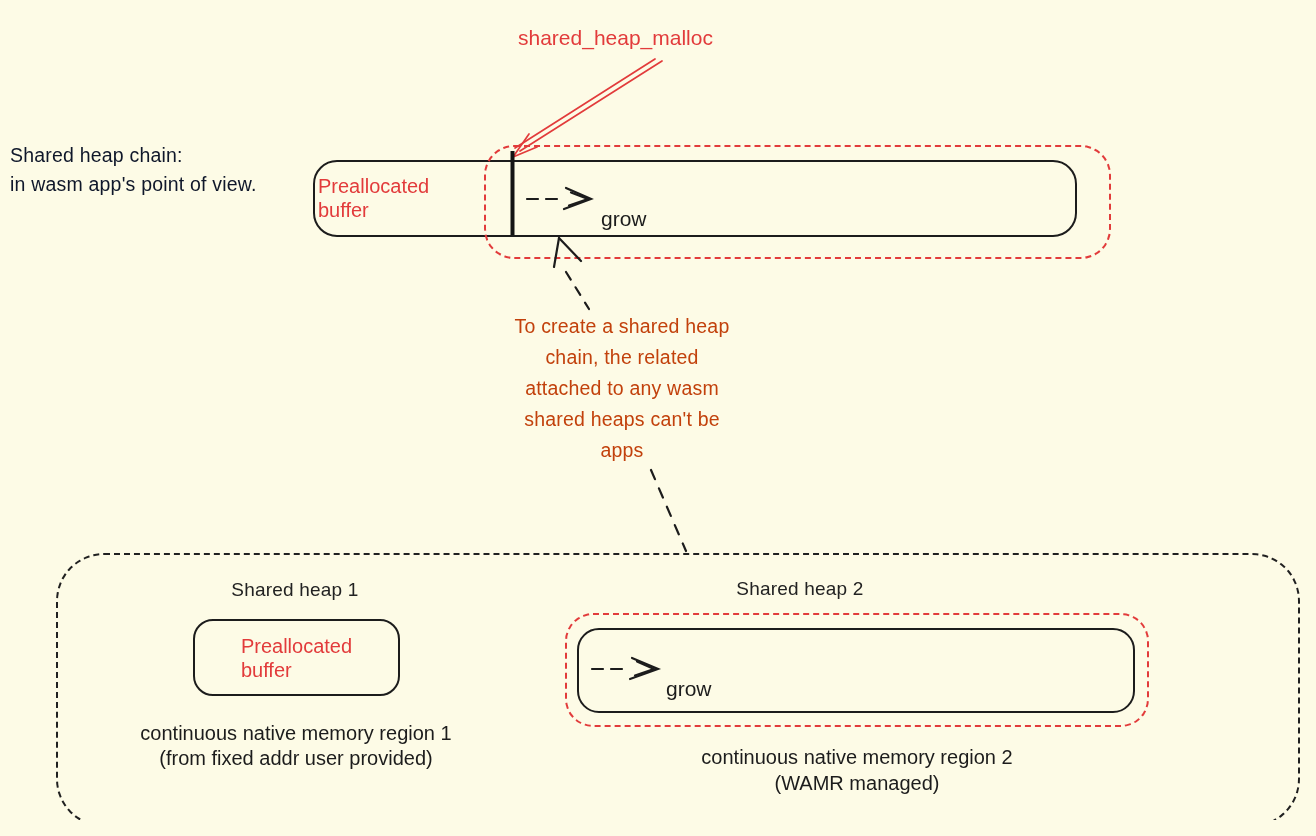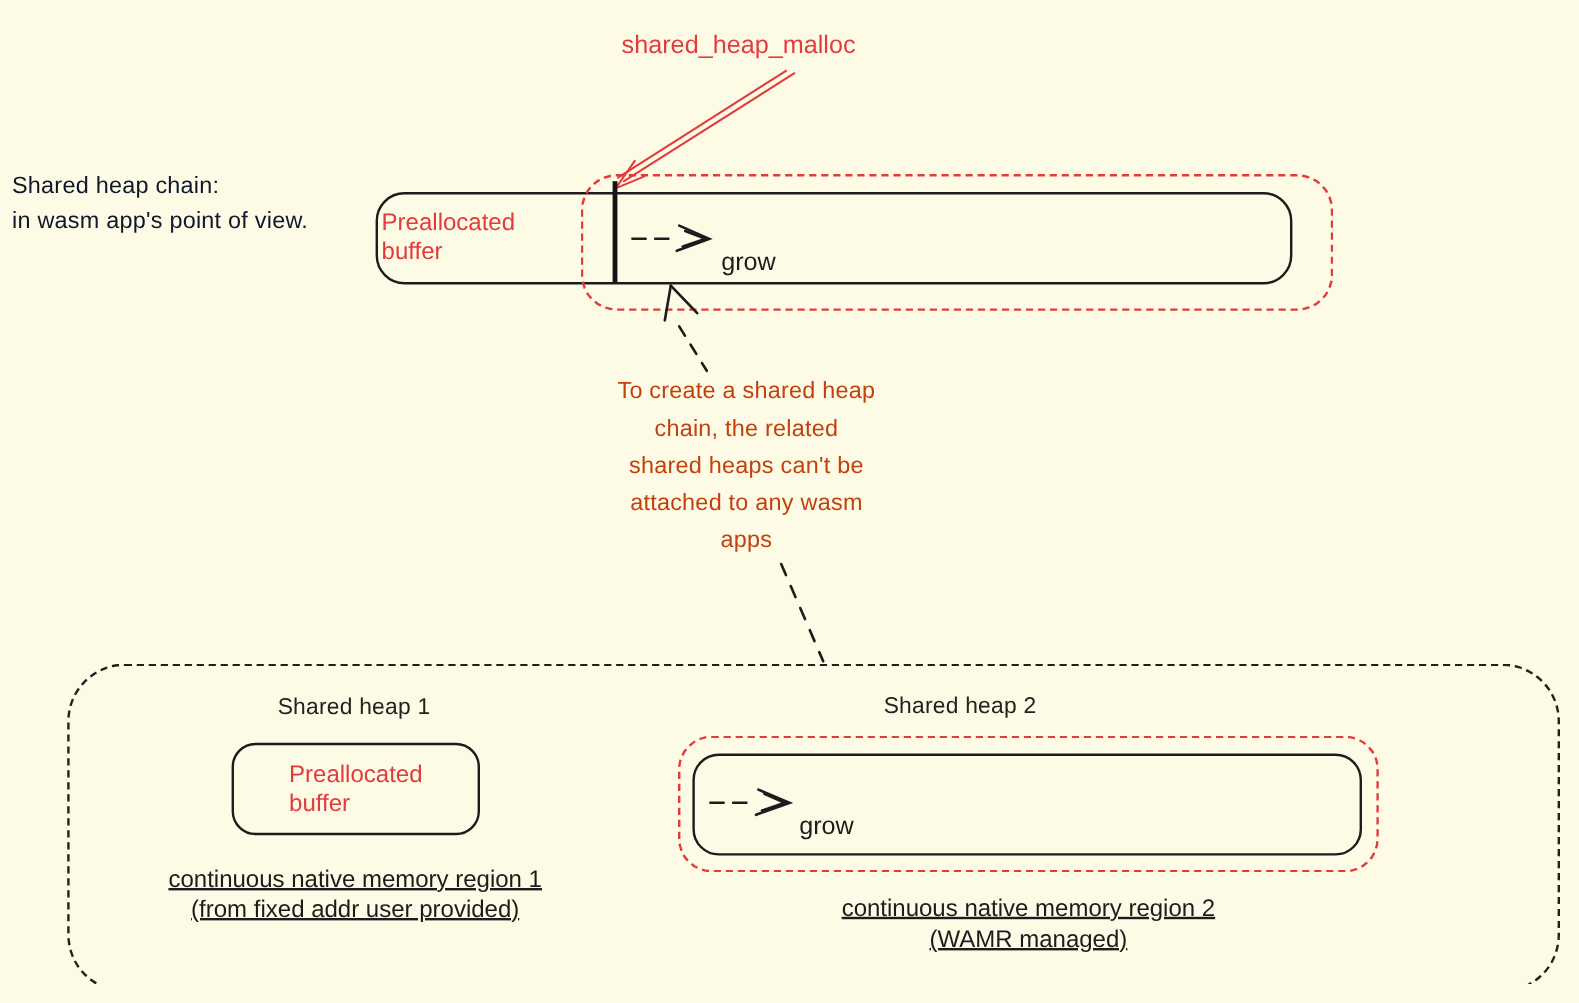--- a/index.html
+++ b/index.html
@@ -44,21 +44,20 @@
     color:#222222;
     font-size:19px;
     text-align:center;
     letter-spacing:.2px;
   }
   .caption{
     color:#1C1C1C;
     font-size:20px;
     line-height:25px;
     text-align:center;
-    text-decoration:underline;
   }
   .grow-label{
     color:#1C1C1C;
     font-size:21px;
     margin-top:20px;
   }
   .prealloc{
     color:#E23B3B;
     font-size:20px;
     line-height:24px;
@@ -113,22 +112,22 @@
   <div class="abs prealloc" style="left:318px;top:174px;width:185px;">
     <div>Preallocated</div>
     <div>buffer</div>
   </div>
 
   <div class="abs grow-label" style="left:601px;top:187px;">grow</div>
 
   <div class="abs note-text" style="left:497px;top:311px;width:250px;">
     <div>To create a shared heap</div>
     <div>chain, the related</div>
+    <div>attached to any wasm</div>
     <div>shared heaps can't be</div>
-    <div>attached to any wasm</div>
     <div>apps</div>
   </div>
 
   <div class="abs outer-group"></div>
 
   <div class="abs heap-title" style="left:180px;top:579px;width:230px;">Shared heap 1</div>
 
   <div class="abs heap1-box">
     <div class="prealloc">
       <div>Preallocated</div>

